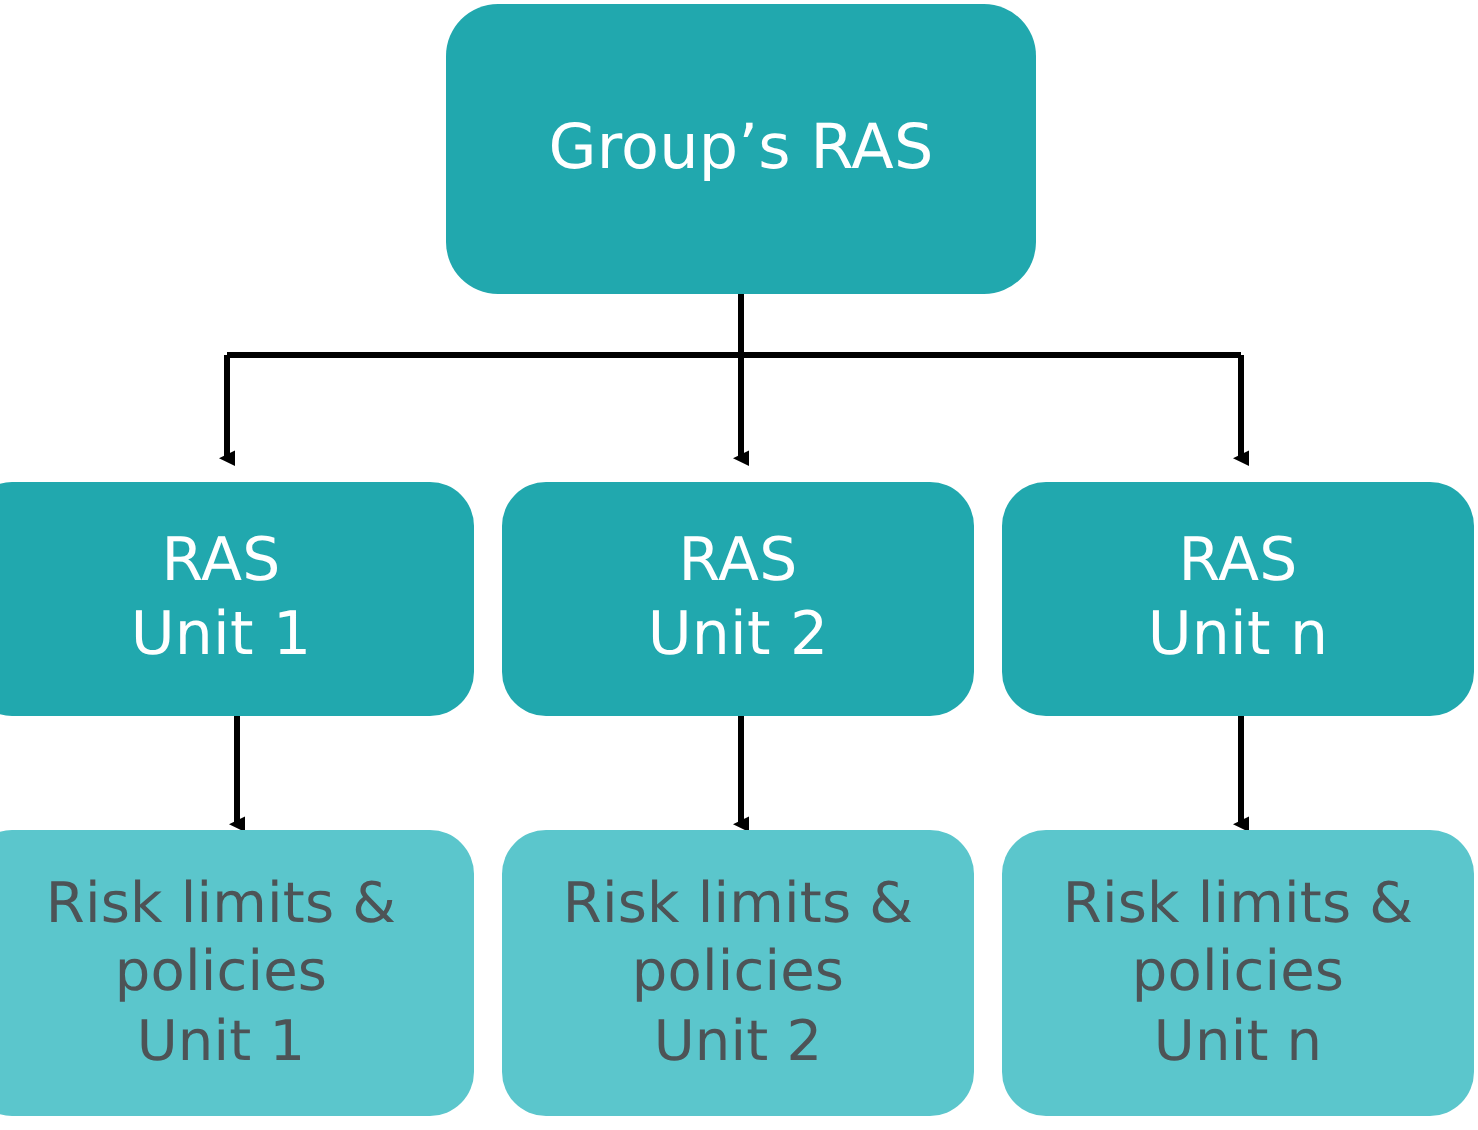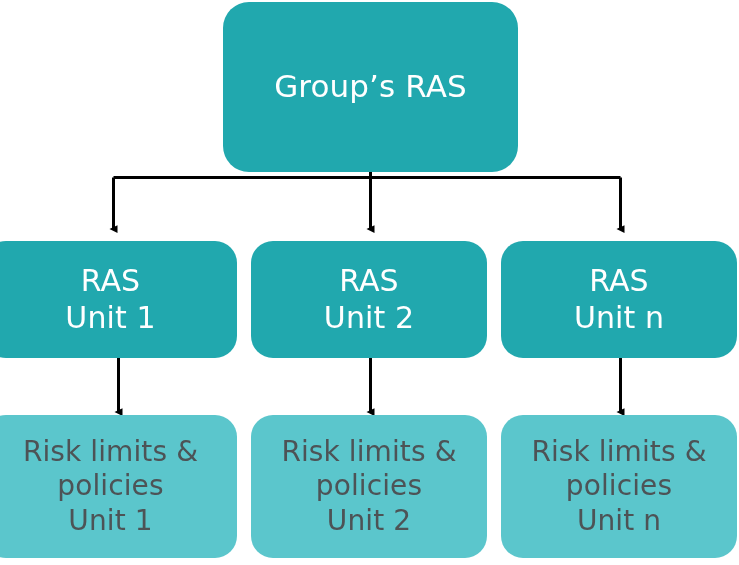--- a/index.html
+++ b/index.html
@@ -45,21 +45,21 @@
     background: #5bc6cc;
     color: #4d5356;
     border-radius: 22px;
     font-size: 28px;
   }
   
   #node-group-ras {
     left: 223px;
     top: 2px;
     width: 295px;
-    height: 170px;
+    height: 145px;
   }
   
   #node-ras-unit-1 { left: -16px;  top: 241px; width: 253px; height: 117px; }
   #node-ras-unit-2 { left: 251px; top: 241px; width: 236px; height: 117px; }
   #node-ras-unit-3 { left: 501px; top: 241px; width: 236px; height: 117px; }
   
   #node-policy-unit-1 { left: -16px;  top: 415px; width: 253px; height: 143px; }
   #node-policy-unit-2 { left: 251px; top: 415px; width: 236px; height: 143px; }
   #node-policy-unit-3 { left: 501px; top: 415px; width: 236px; height: 143px; }
 

